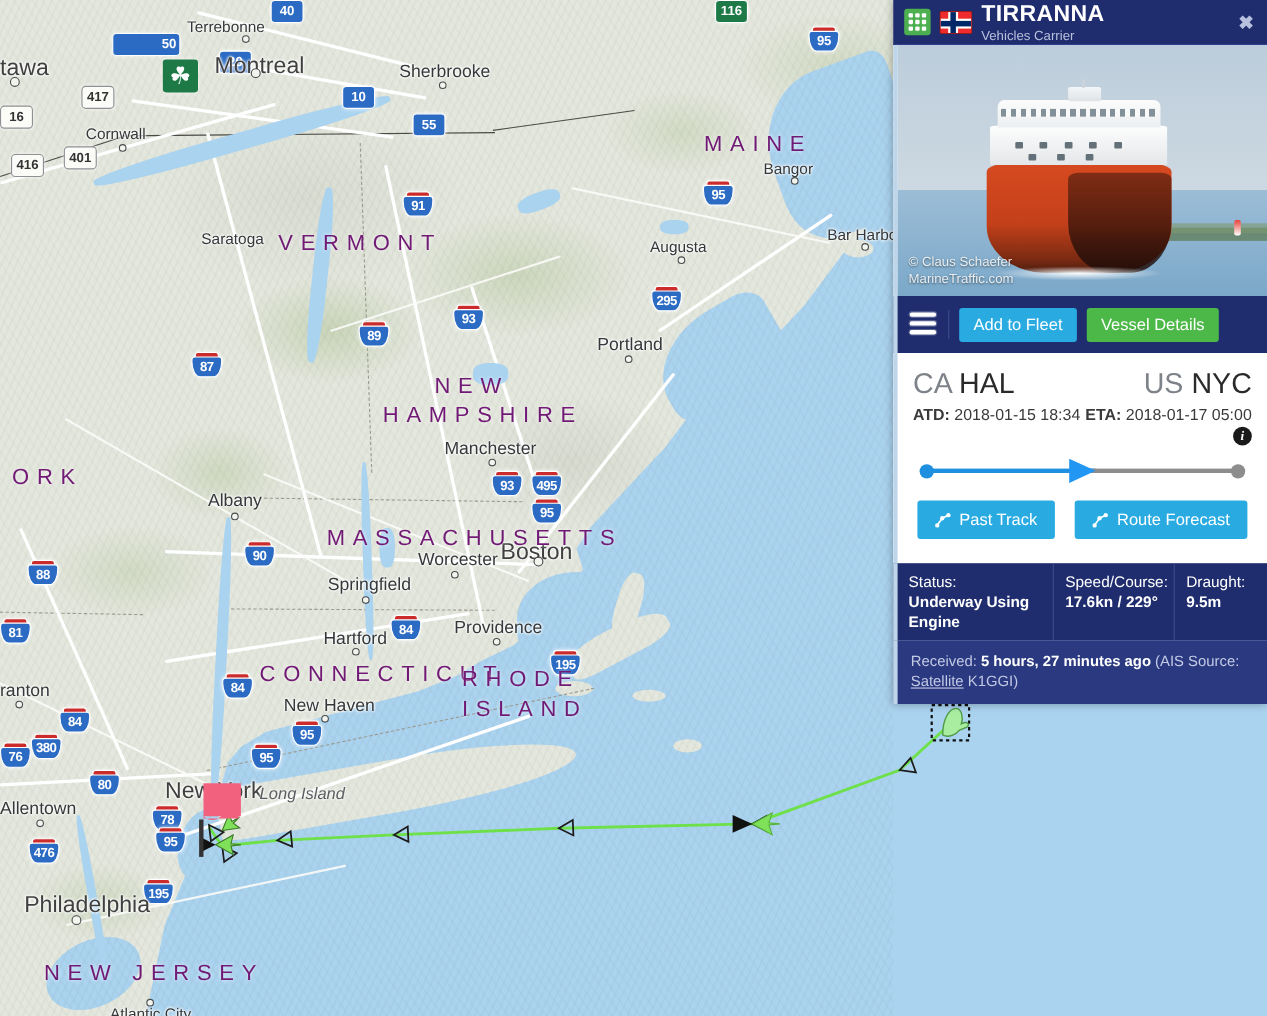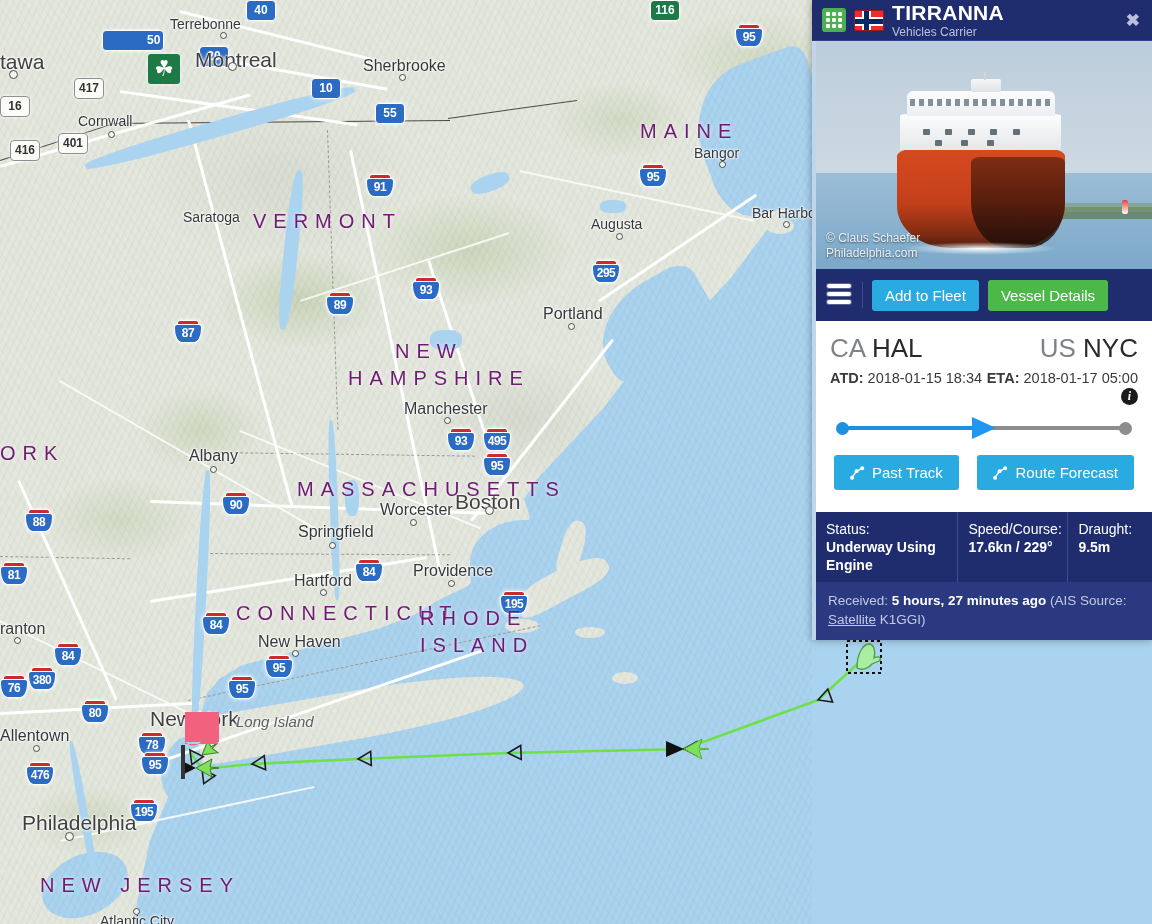--- a/index.html
+++ b/index.html
@@ -585,21 +585,21 @@
     <div id="states">
         <div class="state-label" style="left: 640px; top: 120px;">MAINE</div>
         <div class="state-label" style="left: 253px; top: 210px;">VERMONT</div>
         <div class="state-label" style="left: 395px; top: 340px;">NEW</div>
         <div class="state-label" style="left: 348px; top: 367px;">HAMPSHIRE</div>
         <div class="state-label" style="left: 297px; top: 478px;">MASSACHUSETTS</div>
         <div class="state-label" style="left: 236px; top: 602px;">CONNECTICUT</div>
         <div class="state-label" style="left: 420px; top: 607px;">RHODE</div>
         <div class="state-label" style="left: 420px; top: 634px;">ISLAND</div>
         <div class="state-label" style="left: 40px; top: 874px;">NEW JERSEY</div>
-        <div class="state-label" style="left: 0px; top: 442px;">ORK</div>
+        <div class="state-label" style="left: 0px; top: 423px; padding-left: 11px;">ORK</div>
       </div>
 
     <div id="sealabels">
         <div class="sea-label" style="left: 236px; top: 713px;">Long Island</div>
       </div>
 
     <svg id="track" width="1152" height="924">
       <polyline id="track-line" fill="none" stroke="#6ee04a" stroke-width="2.6" points="864,658 818,700 684,749 508,753 358,759 252,764 202,769 190,752"></polyline>
       <g id="track-arrows">
           <path d="M0,0 L13,-7 L13,7 Z" fill="none" stroke="#1d1d1d" stroke-width="1.6" transform="translate(818,700) rotate(339.91396703879366)"></path>
@@ -682,21 +682,21 @@
         <span class="porthole" style="left:22%;top:72%"></span>
         <span class="porthole" style="left:38%;top:72%"></span>
         <span class="porthole" style="left:54%;top:72%"></span>
       </div>
       <div class="bridge"></div>
       <div class="bridge-win"></div>
       <div class="mast"></div>
       <div class="bow-wash"></div>
       <div class="wm">
         <div>© Claus Schaefer</div>
-        <div>Philadelphia.com</div>
+        <div>MarineTraffic.com</div>
       </div>
     </div>
 
     <div class="actions">
       <div class="hamburger">
         <i style="top:2px"></i>
           <i style="top:10px"></i>
           <i style="top:18px"></i>
       </div>
       <button class="btn btn-blue">Add to Fleet</button>

